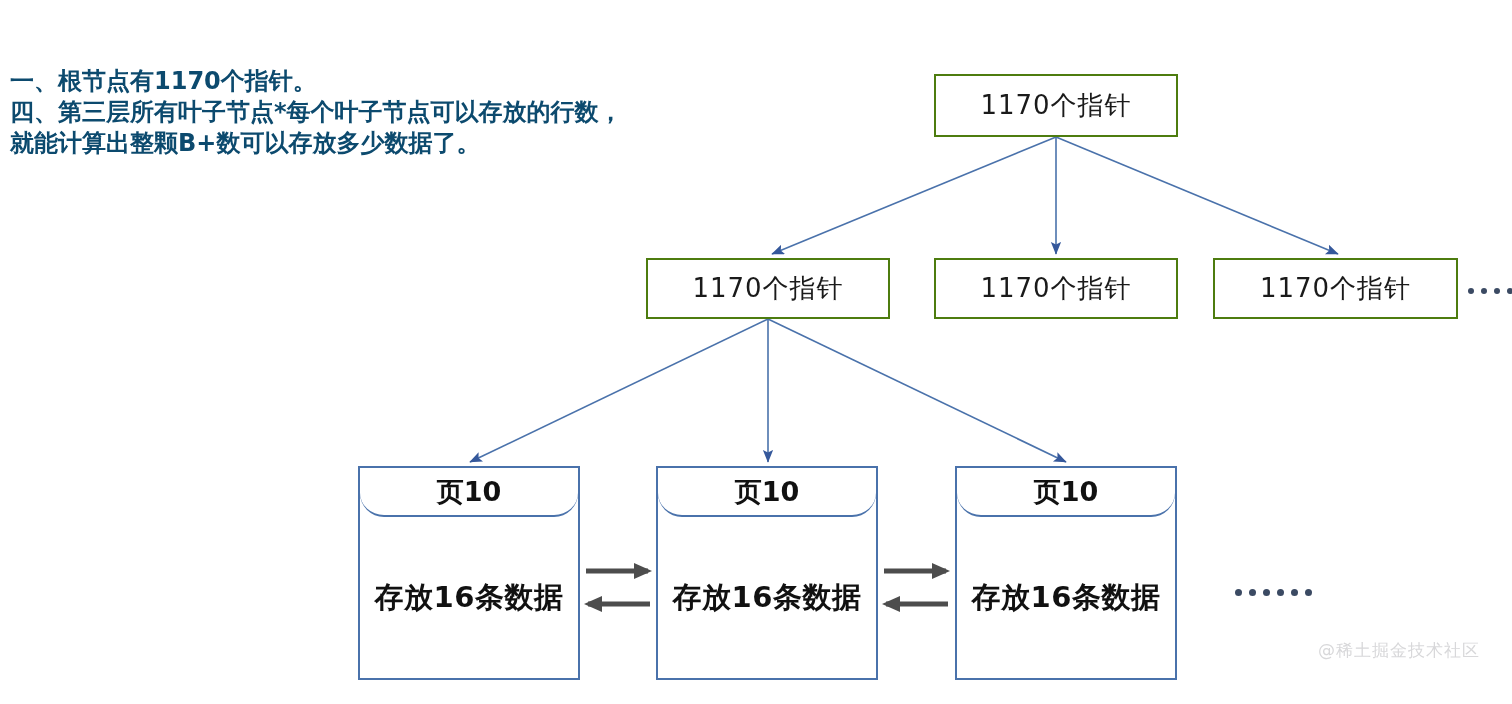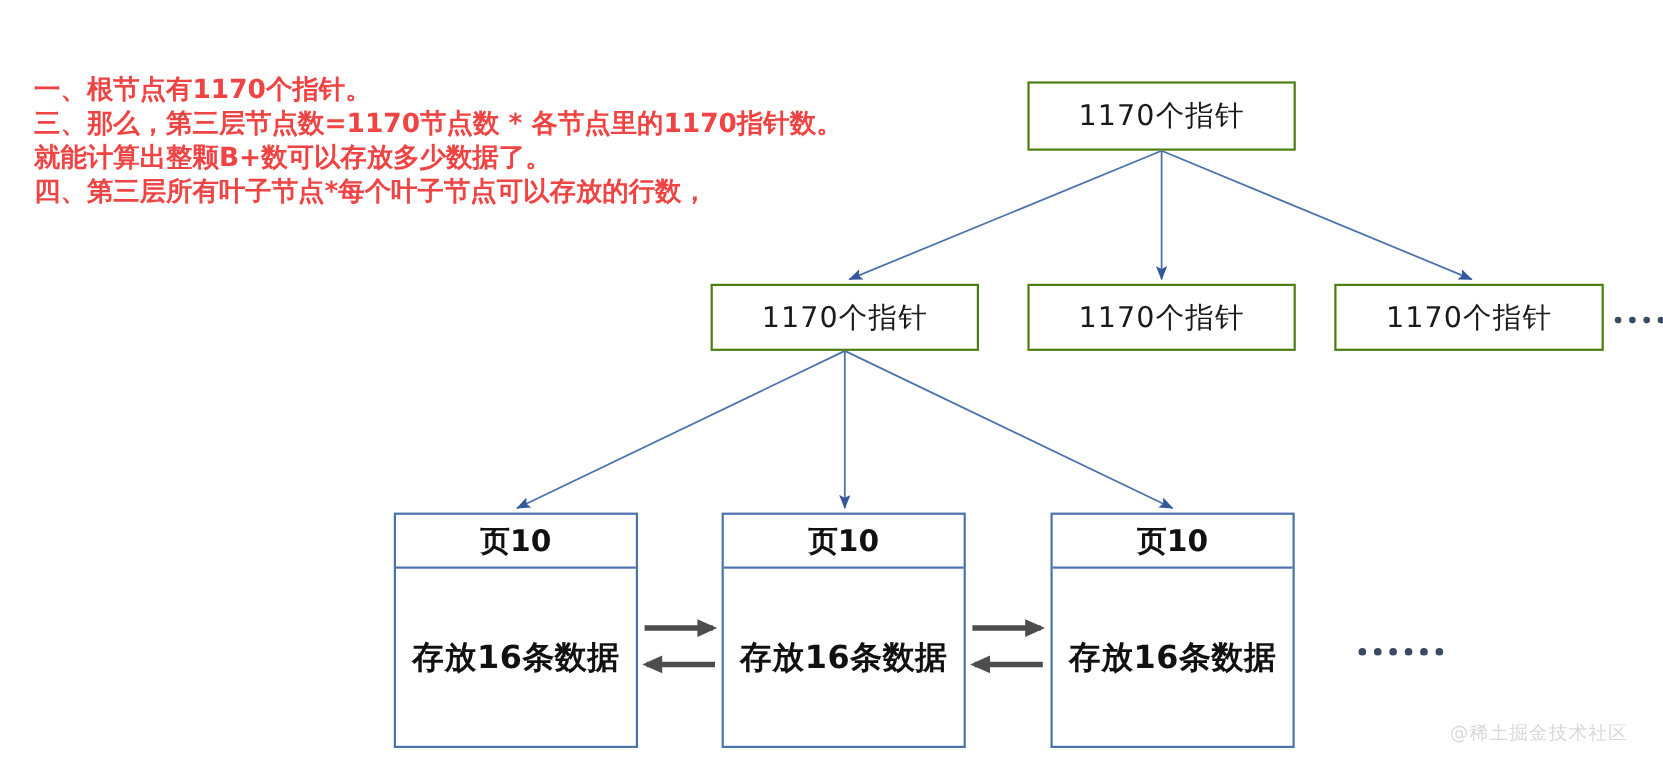--- a/index.html
+++ b/index.html
@@ -12,28 +12,27 @@
   }
   #stage{position:relative;width:1512px;height:704px;overflow:hidden;}
 
   
   .notes{
     position:absolute;
     left:10px; top:66px;
     width:860px;
   }
   .note-line{
-    color:#ef4444;
+    color:#0c4a6e;
     font-size:24px;
     font-weight:700;
     line-height:31px;
     white-space:nowrap;
     letter-spacing:0px;
     font-family:"DejaVu Sans","Liberation Sans",sans-serif;
-    margin-left:21px;
   }
 
   
   .node{
     position:absolute;
     box-sizing:border-box;
     border:2px solid #4d7c0f;
     background:#ffffff;
     display:flex;
     align-items:center;
@@ -58,20 +57,21 @@
     height:47px;
     flex:0 0 47px;
     border-bottom:2px solid #4a72ab;
     display:flex;
     align-items:center;
     justify-content:center;
     font-size:27px;
     font-weight:700;
     color:#111;
     font-family:"DejaVu Sans","Liberation Sans",sans-serif;
+    border-radius:24px;
   }
   .leaf-body{
     flex:1 1 auto;
     display:flex;
     align-items:center;
     justify-content:center;
     font-size:29px;
     font-weight:700;
     color:#111;
     font-family:"DejaVu Sans","Liberation Sans",sans-serif;
@@ -94,38 +94,37 @@
   .dots i{
     display:block;
     width:7px;height:7px;border-radius:50%;
     background:#3b4a63;
   }
   .dots.small i{width:6px;height:6px;}
 
   
   .watermark{
     position:absolute;
-    left:1318px; top:655px;
+    left:1318px; top:639px;
     color:#d8d8da;
     font-size:17px;
     letter-spacing:1px;
     font-family:"DejaVu Sans","Liberation Sans",sans-serif;
     white-space:nowrap;
   }
 </style>
 </head>
 <body>
 
 <div id="stage">
 
   <div class="notes">
     <div class="note-line">一、根节点有1170个指针。</div>
-    <div class="note-line">三、那么，第三层节点数=1170节点数 * 各节点里的1170指针数。</div>
+    <div class="note-line">四、第三层所有叶子节点*每个叶子节点可以存放的行数，</div>
     <div class="note-line">就能计算出整颗B+数可以存放多少数据了。</div>
-    <div class="note-line">四、第三层所有叶子节点*每个叶子节点可以存放的行数，</div>
   </div>
 
   <svg id="links" viewBox="0 0 1512 704" width="1512" height="704">
     <defs>
       <marker id="arrowBlue" markerWidth="9" markerHeight="9" refX="7.5" refY="3.2" orient="auto" markerUnits="strokeWidth">
         <path d="M0,0 L8,3.2 L0,6.4 L1.6,3.2 z" fill="#35589b"></path>
       </marker>
     </defs>
 
     <line x1="1056" y1="137" x2="772" y2="254" stroke="#4a72ab" stroke-width="1.6" marker-end="url(#arrowBlue)"></line>

